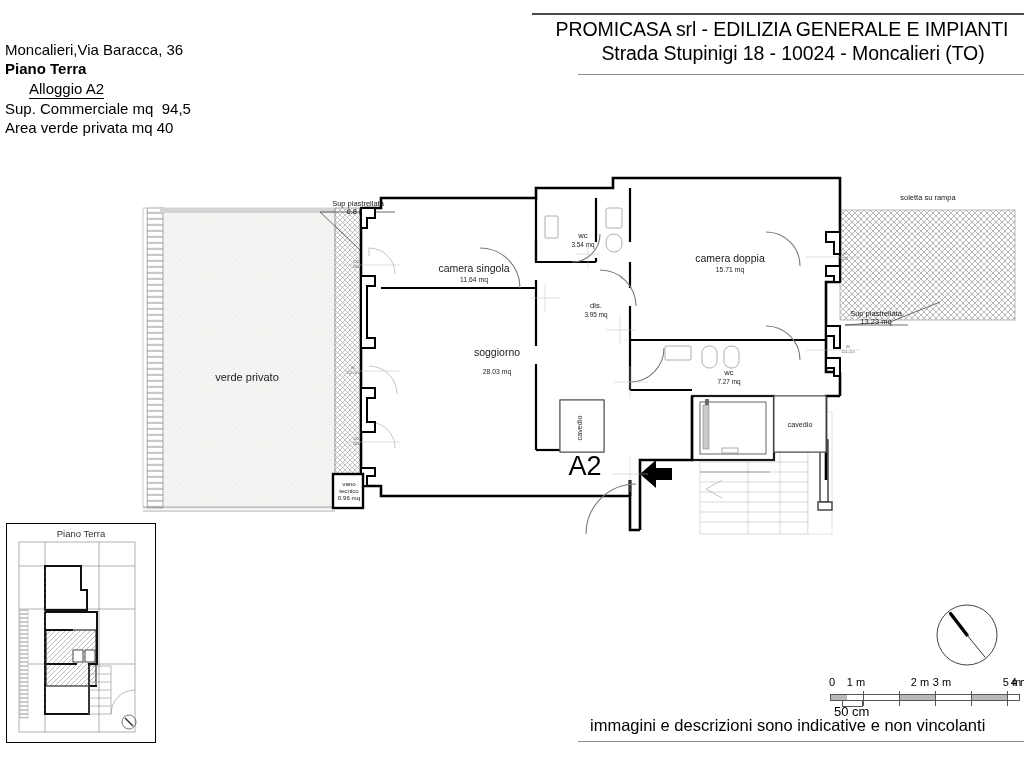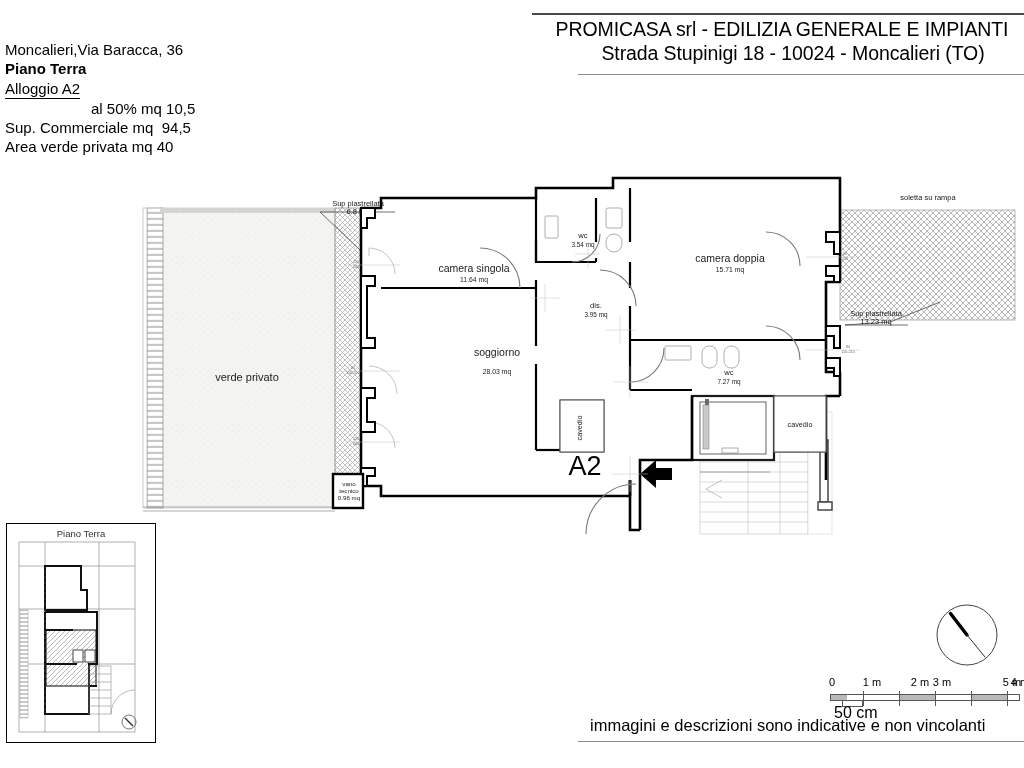--- a/index.html
+++ b/index.html
@@ -48,20 +48,21 @@
     left: 5px; top: 40px; width: 330px;
     font-size: 15px;
     line-height: 1.285;
   }
   #property-info .row { white-space: pre; }
   #property-info .bold { font-weight: bold; }
   #property-info .underline {
     display: inline-block;
     border-bottom: 1.4px solid #000;
     padding-bottom: 0px;
+    margin-left: 24px;
   }
 
   
   #floorplan {
     left: 0px; top: 150px; width: 1024px; height: 430px;
   }
   #floorplan svg { display: block; }
 
   
   #key-plan {
@@ -96,21 +97,21 @@
     position: absolute; left: 0px; top: 0px; width: 16px; height: 100%;
     background: #b9b9b9;
   }
   #scale-bar .bar-seg {
     position: absolute; top: 0; height: 100%; background: #b9b9b9;
   }
   #scale-bar .bar-div {
     position: absolute; top: -4px; width: 1px; height: 15px; background: #555;
   }
   #scale-bar .fifty-label {
-    position: absolute; left: 8px; top: 28px; font-size: 16px;
+    position: absolute; left: 8px; top: 28px; font-size: 13px;
   }
   #scale-bar .fifty-bracket {
     position: absolute; left: 16px; top: 25px; width: 19px; height: 5px;
     border-left: 1px solid #555; border-right: 1px solid #555;
     border-bottom: 1px solid #555;
   }
 
   
   #disclaimer {
     left: 590px; top: 716px; width: 440px;
@@ -130,21 +131,20 @@
 <div class="abs" id="company-header">
   <div class="line1">PROMICASA srl - EDILIZIA GENERALE E IMPIANTI</div>
   <div class="line2">Strada Stupinigi 18 - 10024 - Moncalieri (TO)</div>
 </div>
 <div class="abs" id="header-rule-bottom"></div>
 
 <div class="abs" id="property-info">
   <div class="row">Moncalieri,Via Baracca, 36</div>
   <div class="row bold">Piano Terra</div>
   <div class="row"><span class="underline">Alloggio A2</span></div>
-  <div class="row" style="padding-left:86px;">al 50% mq 10,5</div>
   <div class="row">Sup. Commerciale mq  94,5</div>
   <div class="row">Area verde privata mq 40</div>
 </div>
 
 <div class="abs" id="floorplan">
 <svg width="1024" height="430" viewBox="0 0 1024 430" xmlns="http://www.w3.org/2000/svg">
   <defs>
     <pattern id="crossHatch" width="5" height="5" patternUnits="userSpaceOnUse">
       <path d="M0,5 L5,0 M-1,1 L1,-1 M4,6 L6,4" stroke="#9a9a9a" stroke-width="0.6"></path>
       <path d="M0,0 L5,5 M-1,4 L1,6 M4,-1 L6,1" stroke="#9a9a9a" stroke-width="0.6"></path>
@@ -474,21 +474,21 @@
   <svg width="70" height="70" viewBox="0 0 70 70" xmlns="http://www.w3.org/2000/svg">
     <circle cx="35" cy="35" r="30" fill="none" stroke="#444444" stroke-width="1"></circle>
     <path d="M18.5,13.5 L35,35" stroke="#000000" stroke-width="3.4" stroke-linecap="round"></path>
     <path d="M35,35 L53,57" stroke="#333333" stroke-width="1" stroke-linecap="round"></path>
   </svg>
 </div>
 
 <div class="abs" id="scale-bar">
   <div class="tick-labels">
     <span style="left:6px;">0</span>
-    <span style="left:46px;">1 m</span>
+    <span style="left:30px;">1 m</span>
     <span style="left:78px;margin-left:16px;">2 m</span>
     <span style="left:116px;">3 m</span>
     <span style="left:150px;margin-left:44px;">4 m</span>
     <span style="left:186px;text-align:right;">5 m</span>
   </div>
   <div class="bar-track">
     <div class="bar-fill-left"></div>
     <div class="bar-seg" style="left:68px; width:36px;"></div>
     <div class="bar-seg" style="left:140px; width:36px;"></div>
     <div class="bar-div" style="left:32px;"></div>

